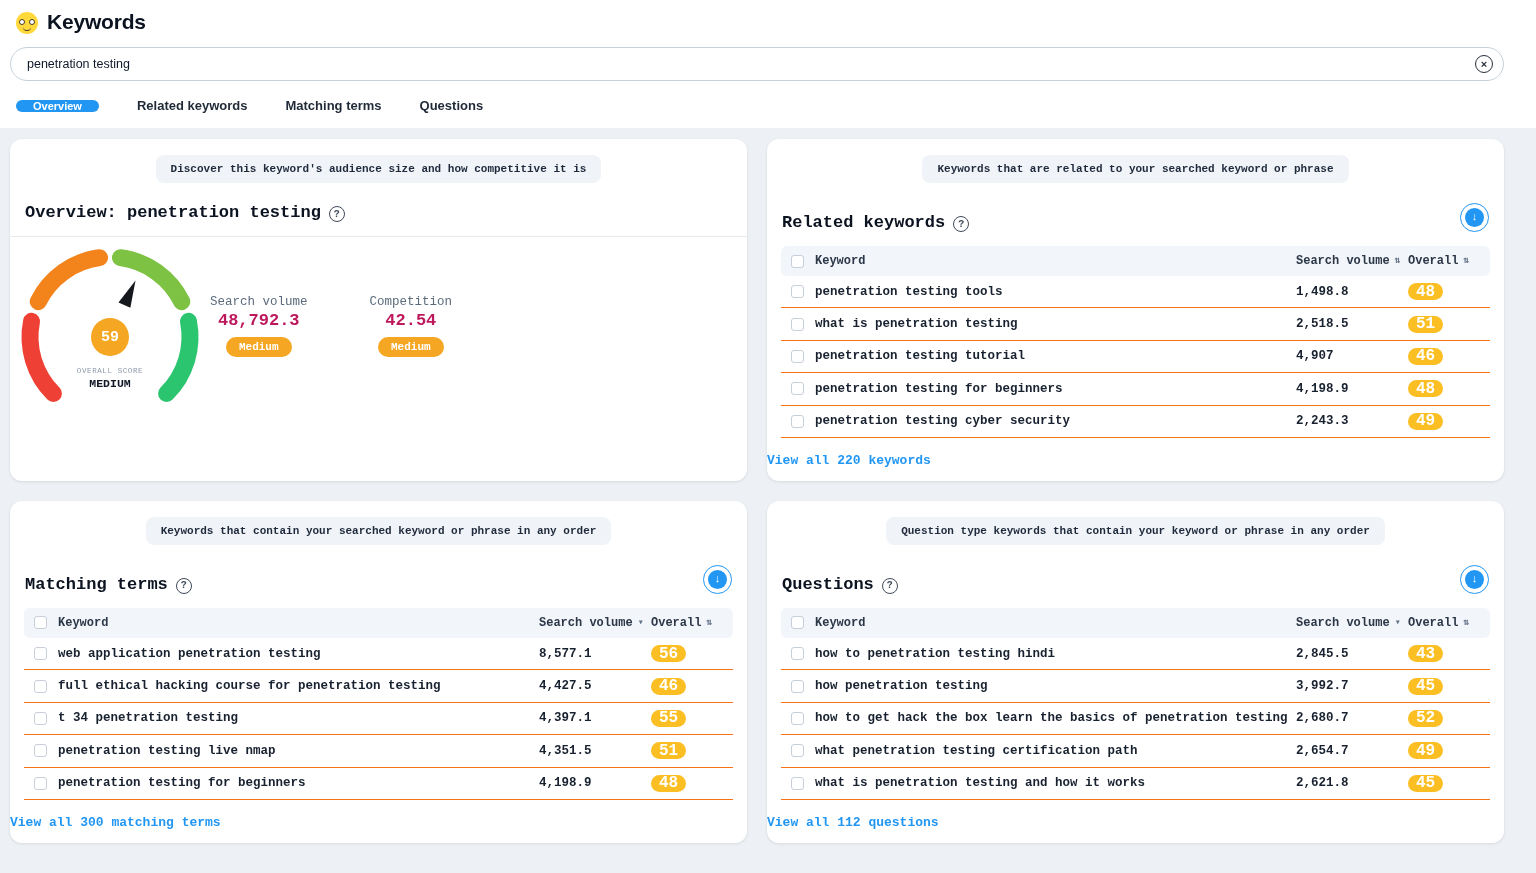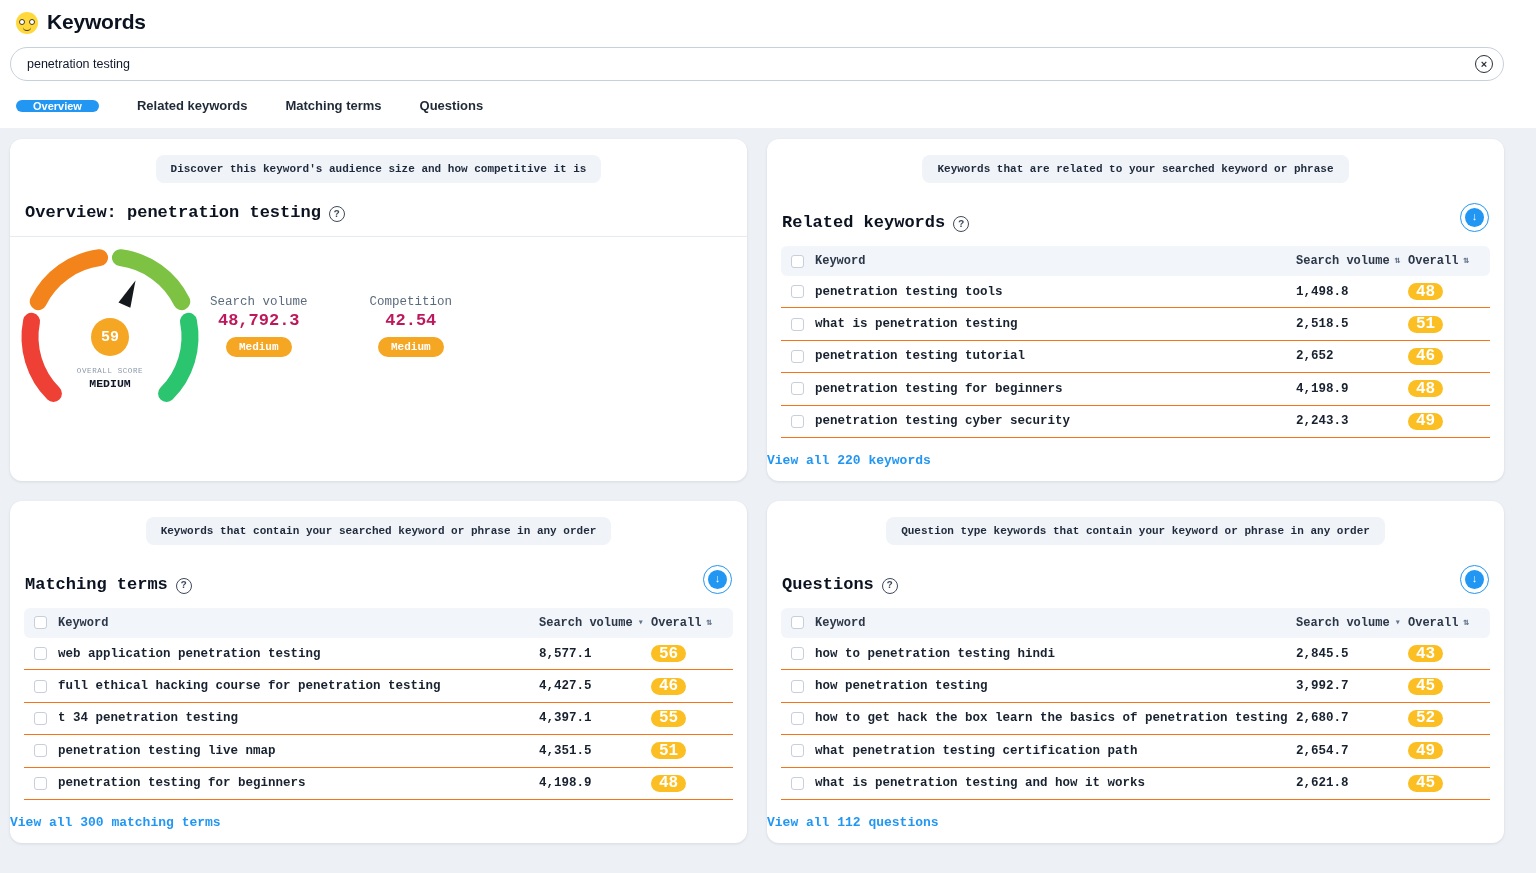--- a/index.html
+++ b/index.html
@@ -188,21 +188,21 @@
         <div class="col-vol">2,518.5</div>
         <div class="col-ov">
             <span class="score-pill">51</span>
           </div>
       </div>
       <div class="trow">
         <div class="col-kw">
             <span class="cb"></span>
             <span class="kw-text">penetration testing tutorial</span>
           </div>
-        <div class="col-vol">2,652</div>
+        <div class="col-vol">4,907</div>
         <div class="col-ov">
             <span class="score-pill">46</span>
           </div>
       </div>
       <div class="trow">
         <div class="col-kw">
             <span class="cb"></span>
             <span class="kw-text">penetration testing for beginners</span>
           </div>
         <div class="col-vol">4,198.9</div>

